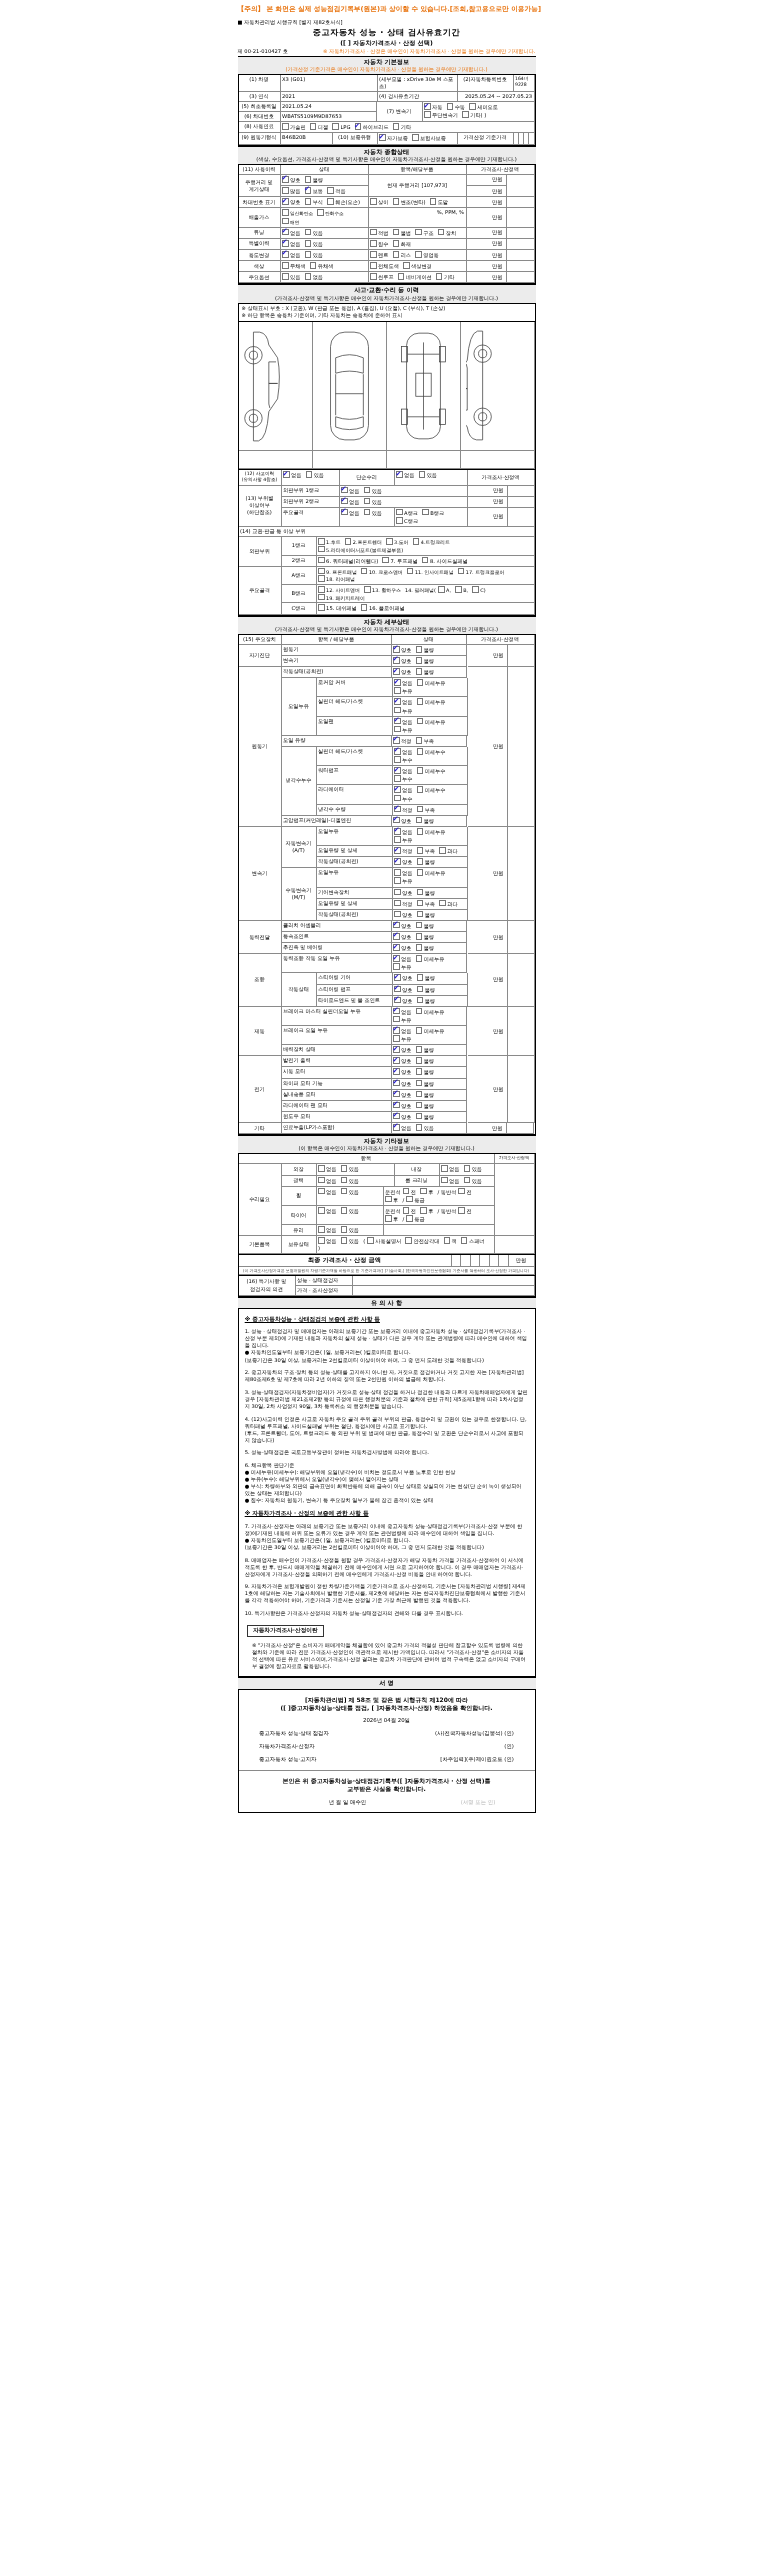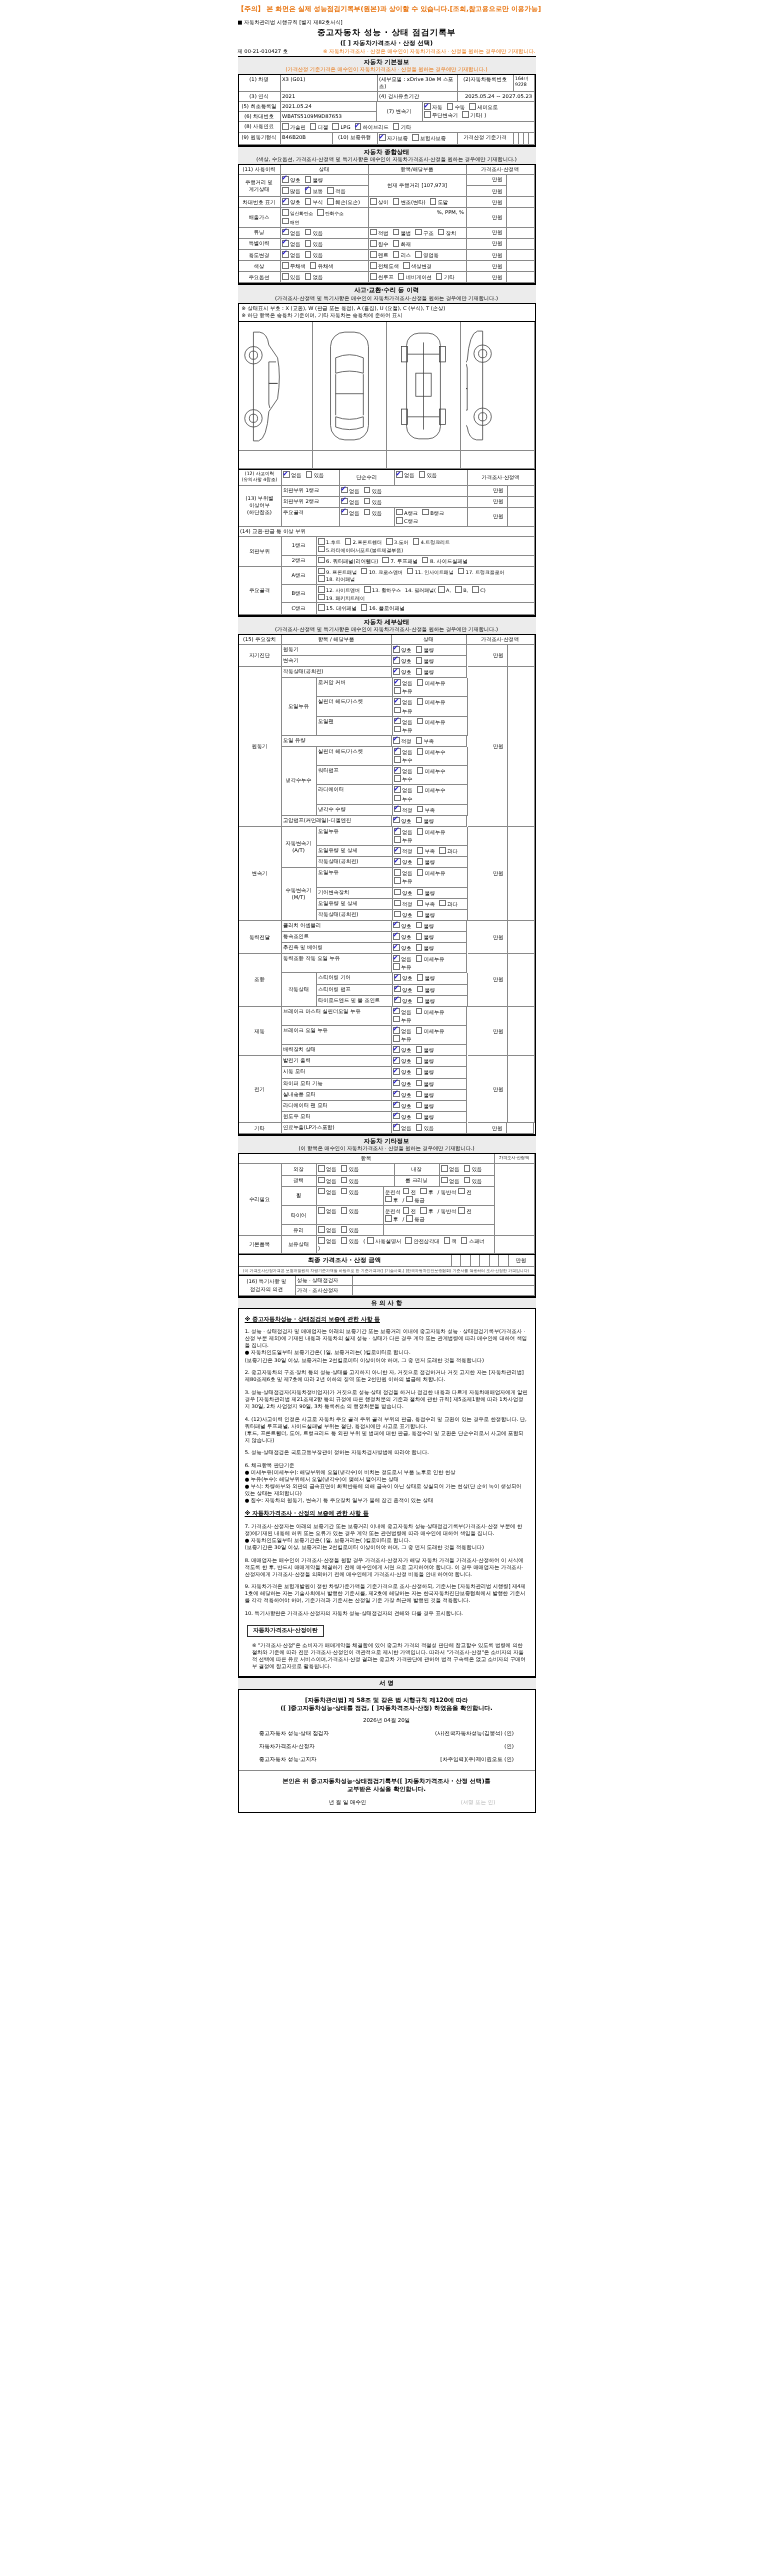--- a/index.html
+++ b/index.html
@@ -55,21 +55,21 @@
   svg{display:block;}
 </style>
 </head>
 <body>
 
 <div class="page">
 <div class="doc">
 
   <div class="notice">【주의】 본 화면은 실제 성능점검기록부(원본)과 상이할 수 있습니다.[조회,참고용으로만 이용가능]</div>
   <div class="formref">■ 자동차관리법 시행규칙 [별지 제82호서식]</div>
-  <div class="title">중고자동차 성능 · 상태 점검기록부</div>
+  <div class="title">중고자동차 성능 · 상태 검사유효기간</div>
   <div class="subtitle">([ ] 자동차가격조사 · 산정 선택)</div>
   <div class="docno-row">
     <span>제 00-21-010427 호</span>
     <span class="orange">※ 자동차가격조사 · 산정은 매수인이 자동차가격조사 · 산정을 원하는 경우에만 기재합니다.</span>
   </div>
 
   <div class="band">
     <div class="band-title">자동차 기본정보</div>
     <div class="band-sub orange">(가격산정 기준가격은 매수인이 자동차가격조사 · 산정을 원하는 경우에만 기재합니다.)</div>
   </div>

